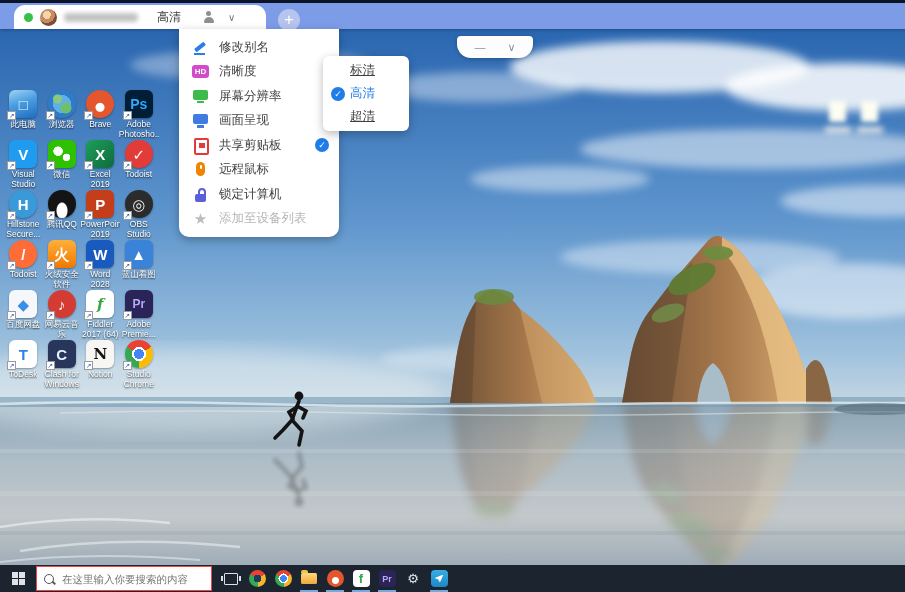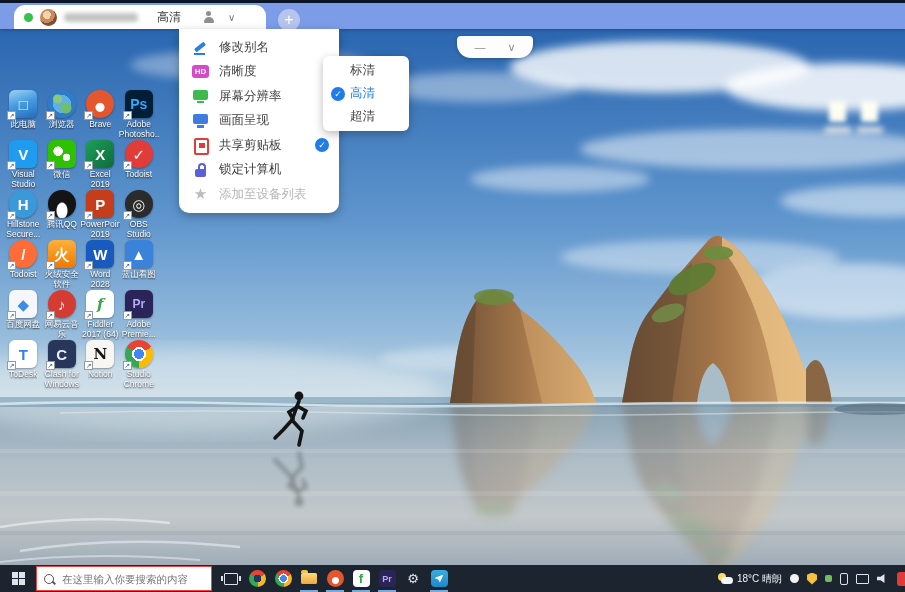--- a/index.html
+++ b/index.html
@@ -48,21 +48,21 @@
   .mi-lock::before{content:"";position:absolute;left:3px;top:8px;width:11px;height:8px;background:var(--c);border-radius:2px;}
   .mi-lock::after{content:"";position:absolute;left:5.5px;top:2px;width:4px;height:6px;border:2px solid var(--c);border-bottom:none;border-radius:4px 4px 0 0;}
   .mi-star{color:var(--c);font-size:15px;}
   .mi-ring::before{content:"";position:absolute;left:2.5px;top:3px;width:7px;height:7px;border:3px solid var(--c);border-radius:50%;}
   .mi-ring::after{content:"";position:absolute;left:7px;top:7.5px;width:4px;height:4px;border-radius:50%;background:var(--c);}
   
   .submenu{position:absolute;left:323px;top:56px;width:86px;background:#fff;border-radius:6px;
     box-shadow:0 3px 10px rgba(0,0,0,.28);padding:3px 0;z-index:31;}
   .submenu-item{height:23px;display:flex;align-items:center;font-size:12.5px;color:#3f3f3f;padding-left:8px;gap:5px;}
   .submenu-item .slabel{margin-left:0;}
-  .submenu-item.noCheck .slabel{margin-left:19px;}
+  .submenu-item.noCheck .slabel{margin-left:19px;text-decoration:underline;}
   .submenu-item.selected{color:#1f7ce8;}
   
   .window-pill{position:absolute;left:457px;top:36px;width:76px;height:22px;background:#fdfdfd;
     border-radius:4px 4px 14px 14px;box-shadow:0 1px 4px rgba(0,0,0,.25);
     display:flex;align-items:center;justify-content:center;gap:22px;z-index:20;}
   .pill-glyph{color:#8a9097;font-size:11px;line-height:1;}
   
   .desktop-icons{position:absolute;left:4px;top:90px;display:grid;grid-template-columns:repeat(4,38.5px);grid-auto-rows:50px;z-index:10;}
   .dicon{width:38.5px;display:flex;flex-direction:column;align-items:center;cursor:default;}
   .dicon .box{width:28px;height:28px;position:relative;display:flex;align-items:center;justify-content:center;box-shadow:0 1px 2px rgba(0,0,0,.35);}
@@ -413,20 +413,24 @@
         <span class="mi mi-monitor" style="--c: #3f7be0;"></span>
         <span class="label">画面呈现</span>
         <span class="sub-arrow">▸</span>
       </div>
       <div class="menu-item">
         <span class="mi mi-clipboard" style="--c: #e23c39;"></span>
         <span class="label">共享剪贴板</span>
         <span class="check-badge">✓</span>
       </div>
       <div class="menu-item">
+        <span class="mi mi-mouse" style="--c: #f08300;"></span>
+        <span class="label">远程鼠标</span>
+      </div>
+      <div class="menu-item">
         <span class="mi mi-lock" style="--c: #5b5fd8;"></span>
         <span class="label">锁定计算机</span>
       </div>
       <div class="menu-item disabled">
         <span class="mi mi-star" style="--c: #bdbdbd;">★</span>
         <span class="label">添加至设备列表</span>
       </div>
     </div>
 
   <div class="submenu" id="submenu">
@@ -484,27 +488,14 @@
           <span class="ibox" style="background: transparent; border-radius: 0px;">
             <span style="color: rgb(223, 229, 236); font-weight: bold; font-size: 13px;">⚙</span>
           </span>
         </div>
         <div class="tb-app">
           <span class="tb-telegram"></span>
           <span class="run"></span>
         </div>
       </div>
     <div class="tb-spacer"></div>
-    <div class="tray" id="tray">
-      <div class="weather">
-        <span class="weather-icon"></span>
-        <span class="weather-text">18°C 晴朗</span>
-      </div>
-    <span class="tray-dot"></span>
-        <span class="tray-shield"></span>
-        <span class="tray-green"></span>
-        <span class="tray-phone"></span>
-        <span class="tray-display"></span>
-        <span class="tray-speaker"></span>
-        <span class="tray-red-edge"></span>
-      </div>
   </div>
 </div>
 
 </body></html>

